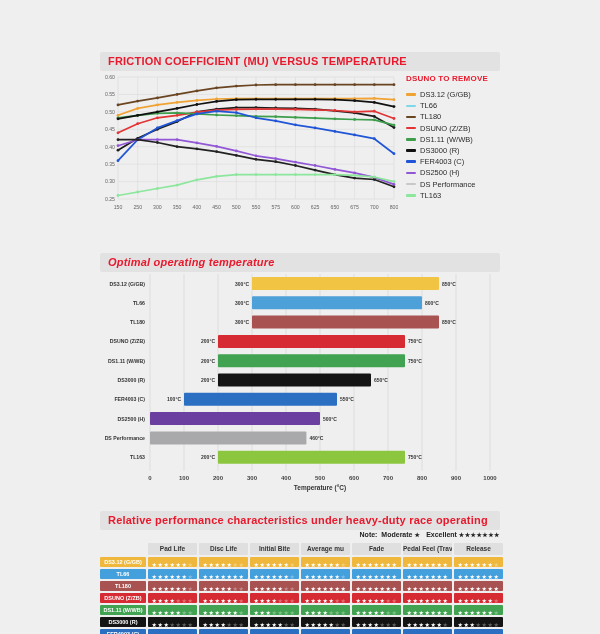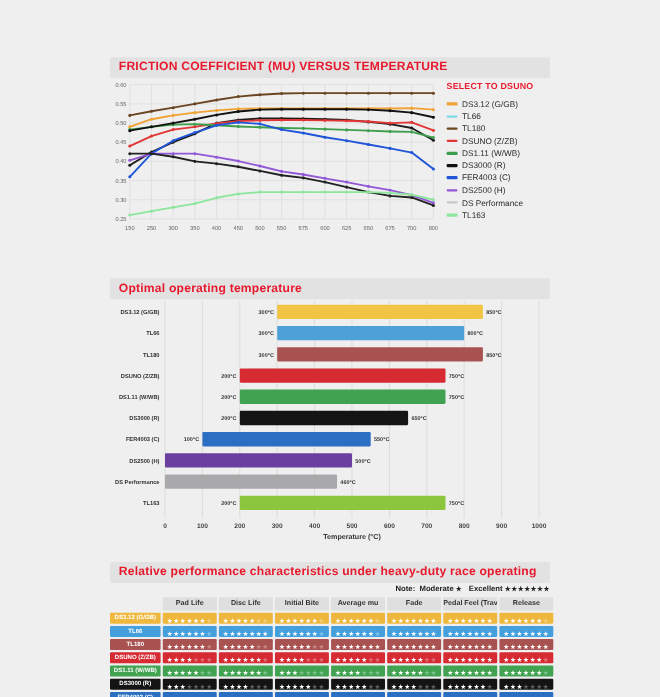--- a/index.html
+++ b/index.html
@@ -235,21 +235,21 @@
         <circle cx="173.7" cy="102.6" r="1.4" fill="#8ce69c"></circle>
         <circle cx="193.4" cy="102.6" r="1.4" fill="#8ce69c"></circle>
         <circle cx="213.1" cy="102.6" r="1.4" fill="#8ce69c"></circle>
         <circle cx="232.9" cy="102.6" r="1.4" fill="#8ce69c"></circle>
         <circle cx="252.6" cy="103.3" r="1.4" fill="#8ce69c"></circle>
         <circle cx="272.3" cy="105.0" r="1.4" fill="#8ce69c"></circle>
         <circle cx="292.0" cy="109.6" r="1.4" fill="#8ce69c"></circle>
       </svg></div>
 
   <div class="legend">
-    <div class="legend-title">SELECT TO DSUNO</div>
+    <div class="legend-title">DSUNO TO REMOVE</div>
     <div id="legend-items">
         <div class="legend-item">
           <span class="swatch" style="background: rgb(240, 162, 51);"></span>
           <span class="legend-label">DS3.12 (G/GB)</span>
         </div>
         <div class="legend-item">
           <span class="swatch" style="background: rgb(127, 216, 232);"></span>
           <span class="legend-label">TL66</span>
         </div>
         <div class="legend-item">
@@ -280,21 +280,21 @@
           <span class="swatch" style="background: rgb(200, 200, 200);"></span>
           <span class="legend-label">DS Performance</span>
         </div>
         <div class="legend-item">
           <span class="swatch" style="background: rgb(140, 230, 156);"></span>
           <span class="legend-label">TL163</span>
         </div>
       </div>
   </div>
 
-  <div class="band" style="top:209px;">
+  <div class="band" style="top:209px;font-style:italic;">
     <span class="band-text">Optimal operating temperature</span>
   </div>
 
   <div id="bar-chart" class="chart-box" style="left:100px;top:229px;"><svg width="404" height="220" viewBox="0 0 404 220">
         <line x1="50" y1="1" x2="50" y2="198" stroke="#d9d9da" stroke-width="0.8"></line>
         <line x1="84" y1="1" x2="84" y2="198" stroke="#d9d9da" stroke-width="0.8"></line>
         <line x1="118" y1="1" x2="118" y2="198" stroke="#d9d9da" stroke-width="0.8"></line>
         <line x1="152" y1="1" x2="152" y2="198" stroke="#d9d9da" stroke-width="0.8"></line>
         <line x1="186" y1="1" x2="186" y2="198" stroke="#d9d9da" stroke-width="0.8"></line>
         <line x1="220" y1="1" x2="220" y2="198" stroke="#d9d9da" stroke-width="0.8"></line>

